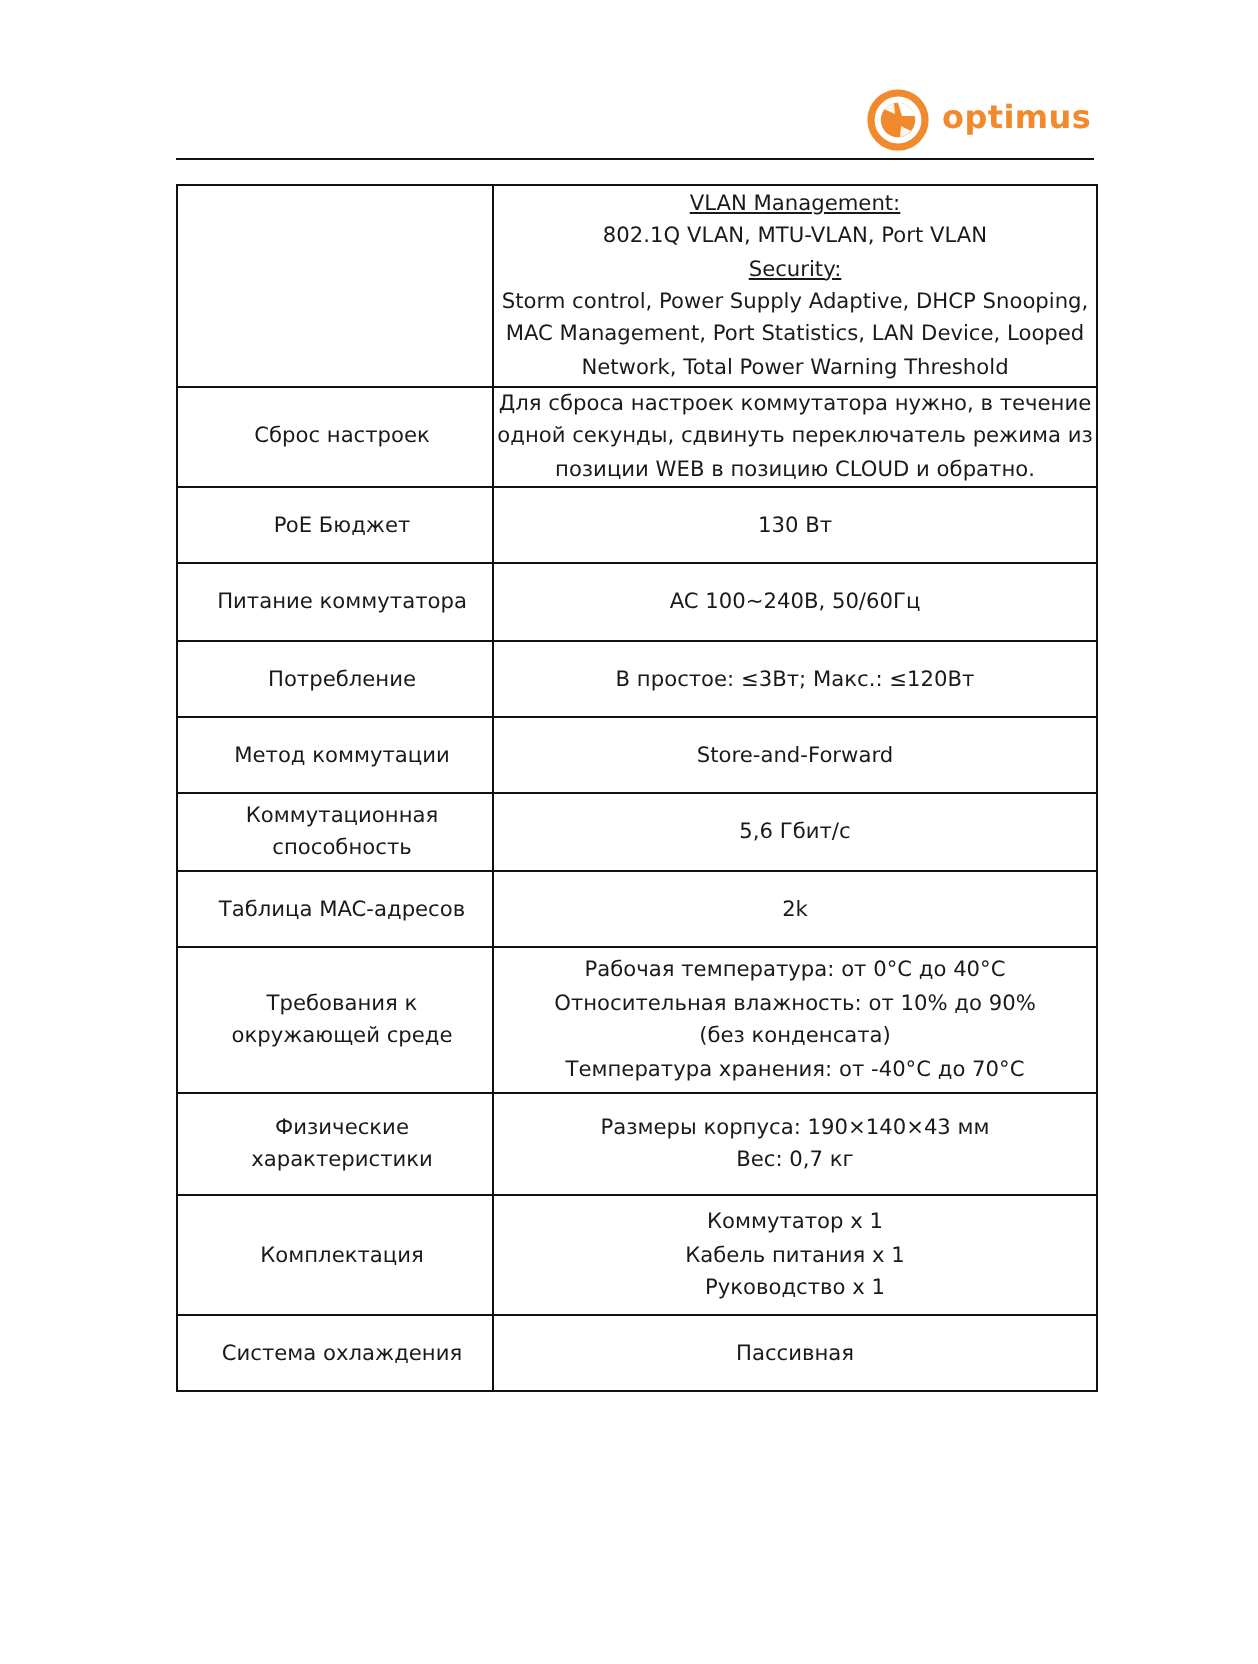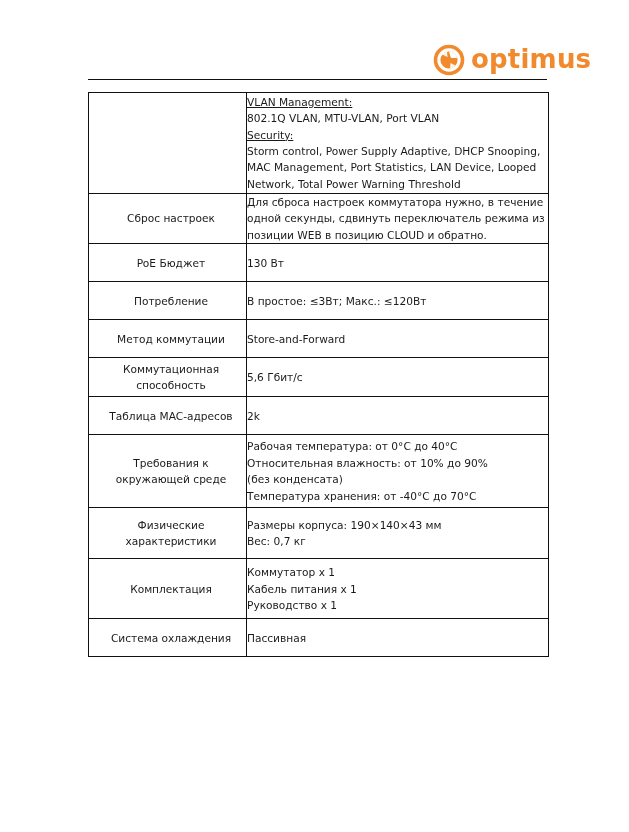--- a/index.html
+++ b/index.html
@@ -1,26 +1,26 @@
 <!DOCTYPE html>
 <html><head>
 <meta charset="utf-8">
 <style>
   html, body { margin: 0; padding: 0; background: #ffffff; }
   body { width: 629px; height: 832px; position: relative; overflow: hidden;
          font-family: "DejaVu Sans", sans-serif; color: #1a1a1a; }
   .logo { position: absolute; left: 433px; top: 43px; height: 34px; display: flex; align-items: center; }
   .logo svg { width: 32px; height: 32px; display: block; }
-  .logo-text { margin-left: 6px; font-family: "DejaVu Sans", sans-serif; font-size: 26px; font-weight: bold;
+  .logo-text { margin-left: 6px; font-family: "DejaVu Sans", sans-serif; font-size: 16px; font-weight: bold;
                color: #f08a2c; letter-spacing: 0.2px; line-height: 1; position: relative; top: -1px; }
   .header-rule { position: absolute; left: 88px; top: 79px; width: 459px; height: 0; border-top: 1.5px solid #111; }
   table.spec { position: absolute; left: 88px; top: 92px; width: 461px; border-collapse: collapse; table-layout: fixed; }
   table.spec td { border: 1.3px solid #111; font-size: 10.6px; line-height: 16.4px; padding: 0; vertical-align: middle; }
   td.label { width: 150px; padding-left: 7px !important; text-align: center; }
-  td.value { text-align: left; }
+  td.value { text-align: center; }
   .u { text-decoration: underline; }
   .line { display: block; white-space: nowrap; }
 </style>
 </head>
 <body>
 
 <div class="logo">
   <svg viewBox="0 0 32 32">
     <circle cx="16" cy="16" r="13.5" fill="none" stroke="#f08a2c" stroke-width="3.6"></circle>
     <circle cx="16" cy="16" r="8.6" fill="#f08a2c"></circle>
@@ -51,20 +51,26 @@
         <td class="value">
           <span class="line">Для сброса настроек коммутатора нужно, в течение</span>
           <span class="line">одной секунды, сдвинуть переключатель режима из</span>
           <span class="line">позиции WEB в позицию CLOUD и обратно.</span>
         </td>
       </tr>
       <tr style="height: 38px;">
         <td class="label">PoE Бюджет</td>
         <td class="value">
           <span class="line">130 Вт</span>
+        </td>
+      </tr>
+      <tr style="height: 39px;">
+        <td class="label">Питание коммутатора</td>
+        <td class="value">
+          <span class="line">AC 100~240В, 50/60Гц</span>
         </td>
       </tr>
       <tr style="height: 38px; padding-left: 16px;">
         <td class="label">Потребление</td>
         <td class="value">
           <span class="line">В простое: ≤3Вт; Макс.: ≤120Вт</span>
         </td>
       </tr>
       <tr style="height: 38px;">
         <td class="label">Метод коммутации</td>

